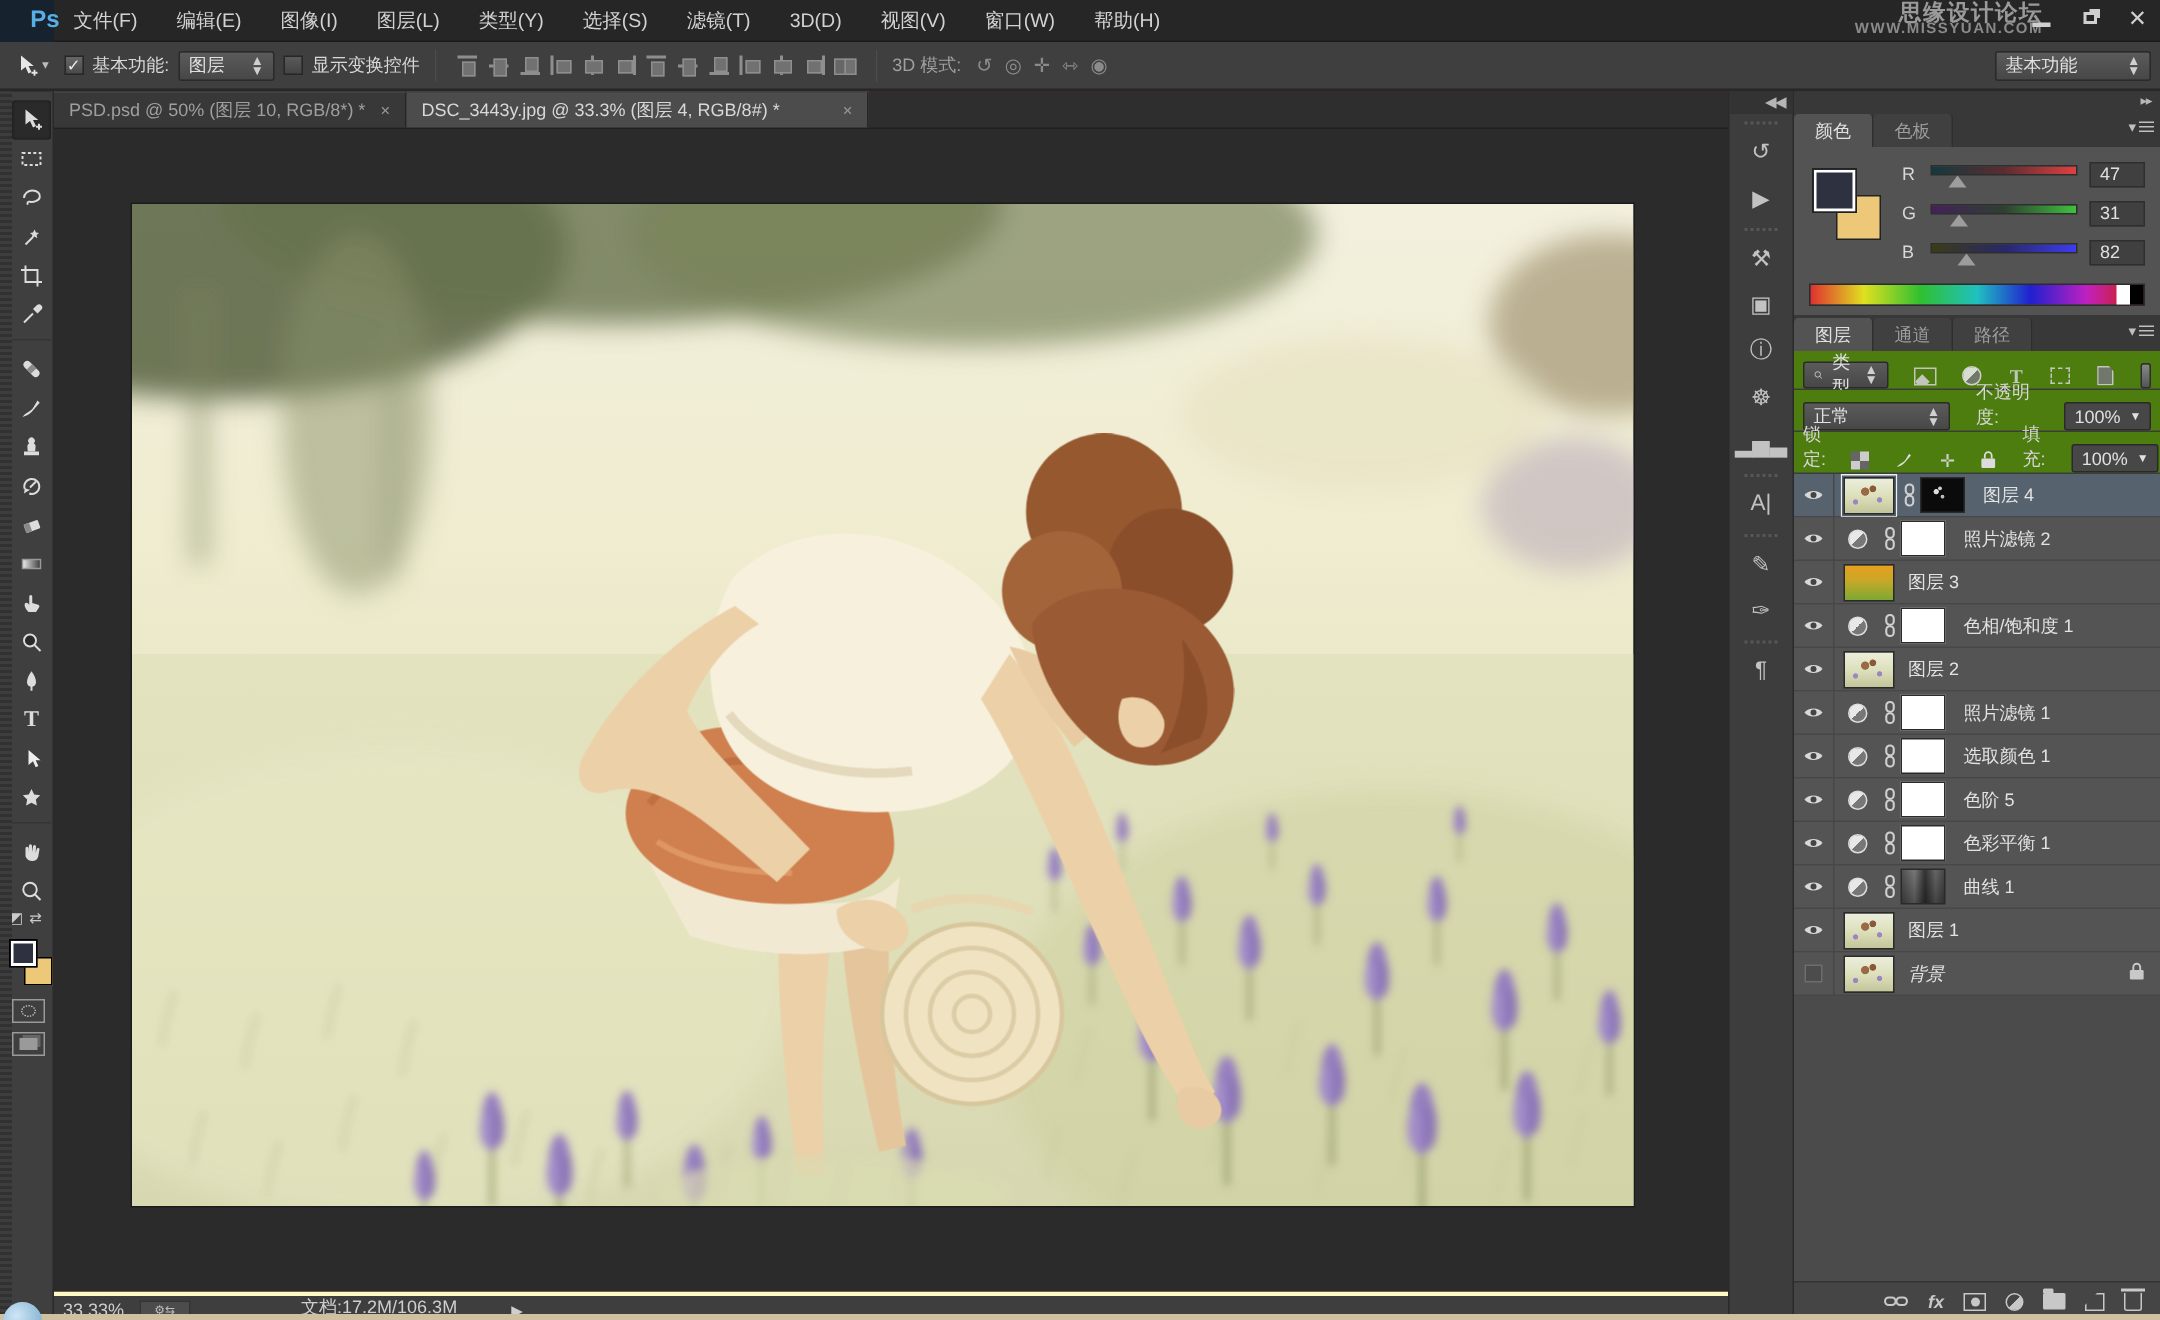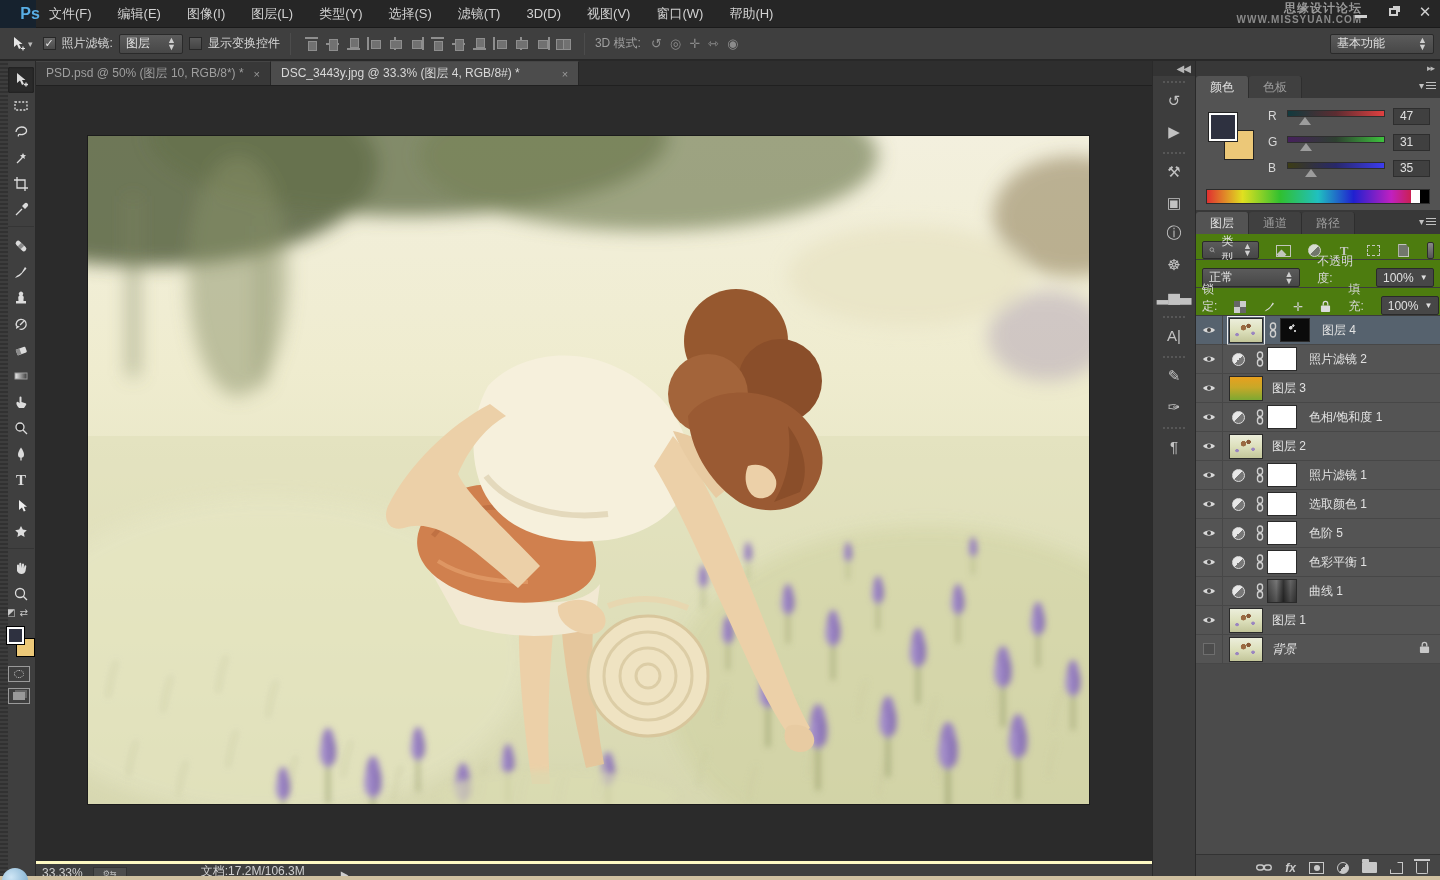--- a/index.html
+++ b/index.html
@@ -7,21 +7,21 @@
     font-family:"Liberation Sans","DejaVu Sans",sans-serif; }
   #app { position:relative; width:1440px; height:880px; background:#282828; color:#d6d6d6; font-size:12px; }
 
   
   #menubar { position:absolute; left:0; top:0; width:1440px; height:28px; background:#262626;
     display:flex; align-items:center; border-bottom:1px solid #1a1a1a; }
   #pslogo { width:36px; height:28px; background:#16222e; color:#58aee6; font-weight:bold;
     font-size:16px; display:flex; align-items:center; justify-content:center;padding-left:24px; }
   .menu-item { padding:0 13px; height:28px; line-height:28px; color:#d2d2d2; font-size:13px; cursor:default; }
   #watermark { position:absolute; right:78px; top:3px; text-align:right; color:#8f8f8f; line-height:11px; }
-  #watermark .wm1 { font-size:12px; font-weight:bold; color:#9a9a9a; letter-spacing:1px;font-family:Liberation Serif, serif; }
+  #watermark .wm1 { font-size:15px; font-weight:bold; color:#9a9a9a; letter-spacing:1px; }
   #watermark .wm2 { font-size:10px; font-weight:bold; color:#8a8a8a; letter-spacing:1px; }
   #winbtns { position:absolute; right:4px; top:2px; display:flex; gap:10px; }
   .winbtn { width:22px; height:20px; display:flex; align-items:center; justify-content:center; color:#cfcfcf; }
   .winbtn .bar { width:12px; height:3px; background:#cfcfcf; margin-top:8px; }
   .winbtn .sq { width:9px; height:8px; border:2px solid #cfcfcf; box-shadow:3px -3px 0 -1px #cfcfcf; }
   .winbtn.close { font-size:15px; font-weight:bold; }
 
   
   #optionsbar { position:absolute; left:0; top:28px; width:1440px; height:32px; background:#3f3f3f;
     border-bottom:1px solid #272727; display:flex; align-items:center; gap:6px; padding:0 6px; }
@@ -235,21 +235,21 @@
 
   <div id="optionsbar">
     <span id="opt-tool">
       <svg width="16" height="16" viewBox="0 0 16 16">
         <path d="M4 1 L4 11 L7 8.6 L9 13 L11 12 L9 8 L12.5 8 Z" fill="#e6e6e6"></path>
         <path d="M11 12.5 h4 M13 10.5 v4" stroke="#e6e6e6" stroke-width="1.2"></path>
       </svg>
       <span style="font-size:9px;color:#bbb">▾</span>
     </span>
     <span class="checkbox">✓</span>
-    <span class="optlabel">照片滤镜:</span>
+    <span class="optlabel">基本功能:</span>
     <span class="dd" style="width:64px;justify-content:space-between">
       <span>图层</span>
       <span class="updown">▲<br>▼</span>
     </span>
     <span class="checkbox" style="background:linear-gradient(#5a5a5a,#444)"></span>
     <span class="optlabel">显示变换控件</span>
     <span class="opt-sep"></span>
     <span id="align-icons" style="display:flex;align-items:center">
 
     <span class="ai v-top"></span>
@@ -706,21 +706,21 @@
               </span>
               <span class="ch-value">31</span>
             </div>
 
             <div class="ch-row">
               <span class="ch-label">B</span>
               <span class="ch-slider b">
                 <span class="ch-track"></span>
                 <span class="ch-thumb" style="left:25%"></span>
               </span>
-              <span class="ch-value">35</span>
+              <span class="ch-value">82</span>
             </div>
           </div>
         <div id="spectrum"></div>
       </div>
 
       <div class="ptabs">
         <span class="ptab active">图层</span>
         <span class="ptab">通道</span>
         <span class="ptab">路径</span>
         <span class="pmenu">▾</span>

